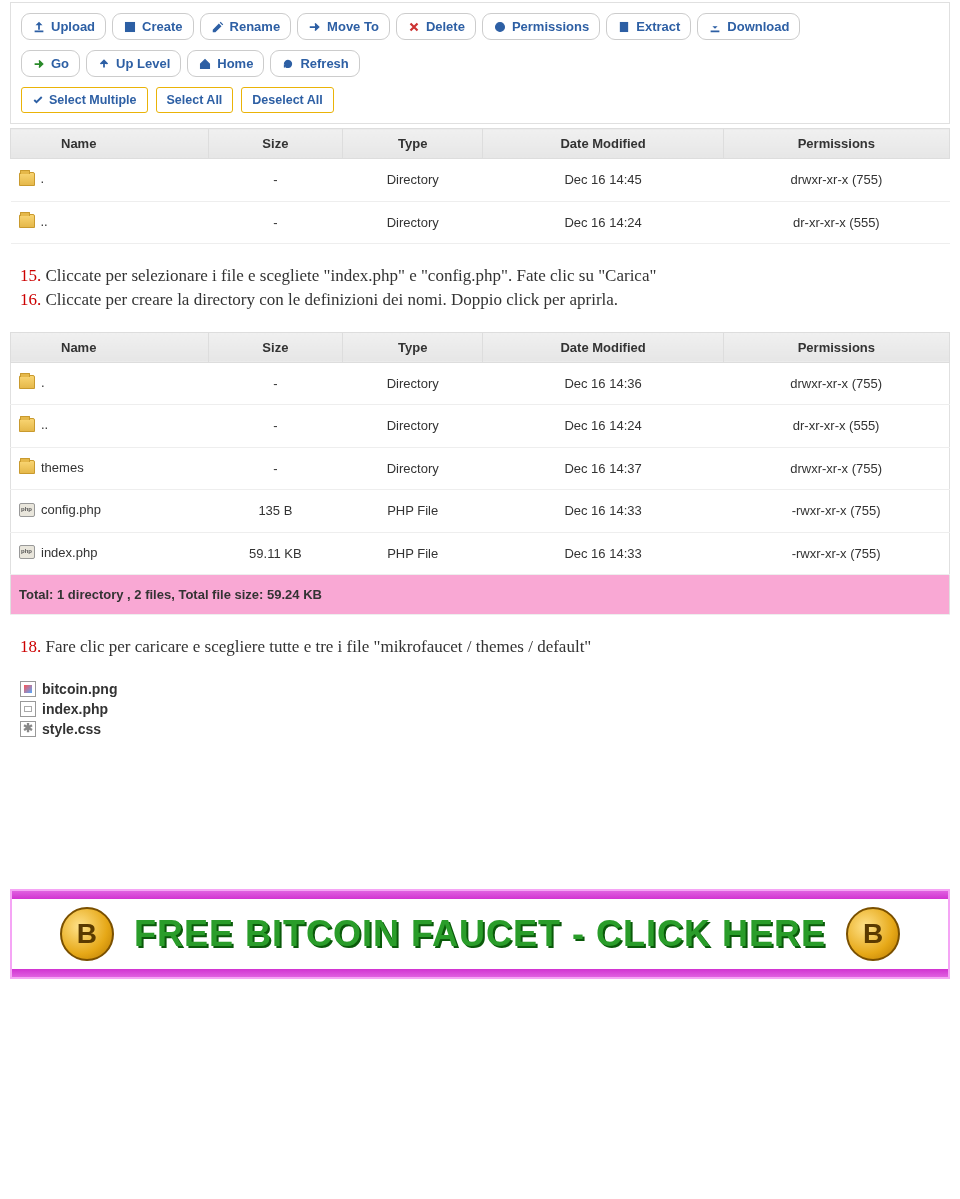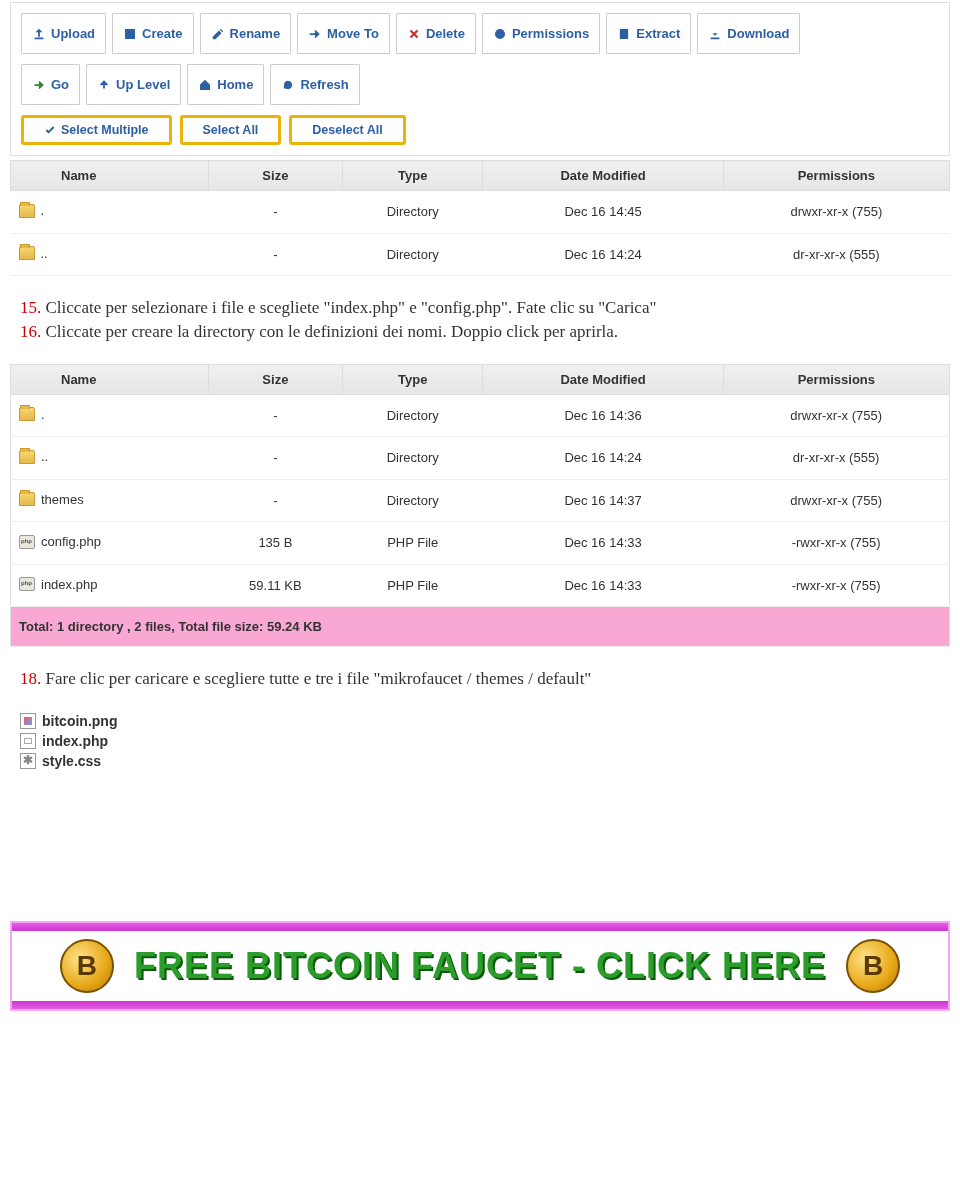--- a/index.html
+++ b/index.html
@@ -1,34 +1,34 @@
 <!DOCTYPE html>
 <html><head>
 <meta charset="utf-8">
 <style>
   * { box-sizing: border-box; margin: 0; padding: 0; }
   body { font-family: Arial, Helvetica, sans-serif; font-size: 13px; background: #fff; color: #333; width: 960px; }
   .panel { border: 1px solid #e0e0e0; margin: 2px 10px; padding: 6px; }
   .toolbar { display: flex; flex-wrap: wrap; gap: 6px; padding: 4px 4px 8px; }
   .tbtn {
     display: inline-flex; align-items: center; gap: 5px;
-    border: 1px solid #ccc; border-radius: 1px; padding: 12px 10px;
+    border: 1px solid #ccc; border-radius: 9px; padding: 5px 10px;
     background: #fff; font-weight: bold; color: #2d5fa4; cursor: pointer;
     font-size: 13px;
   }
   .tbtn svg { width: 14px; height: 14px; }
   .nav-row { display: flex; gap: 6px; align-items: center; padding: 2px 4px 8px; }
   .path-input {
     flex: 0 0 300px; border: 1px solid #ccc; border-radius: 3px; padding: 5px 8px;
     font-size: 12px; color: #666; background: #fff;
   }
   .path-input .faded { color: #bbb; }
   .sel-row { display: flex; gap: 8px; padding: 2px 4px 4px; }
   .sel-btn {
-    border: 3px solid #eab308; border-radius: 3px; padding: 5px 20px;
+    border: 1px solid #eab308; border-radius: 3px; padding: 5px 10px;
     background: #fff; color: #2d5fa4; font-weight: bold; cursor: pointer; font-size: 12.5px;
     display: inline-flex; align-items: center; gap: 5px;
   }
   table.filetable { width: calc(100% - 20px); margin: 4px 10px 0; border-collapse: collapse; }
   table.filetable th {
     background: linear-gradient(#f0f0f0,#e6e6e6); border: 1px solid #ddd;
     padding: 7px 24px; font-size: 13px; font-weight: bold; text-align: center;
   }
   table.filetable th:first-child { text-align: left; padding-left: 50px; }
   table.filetable td {

